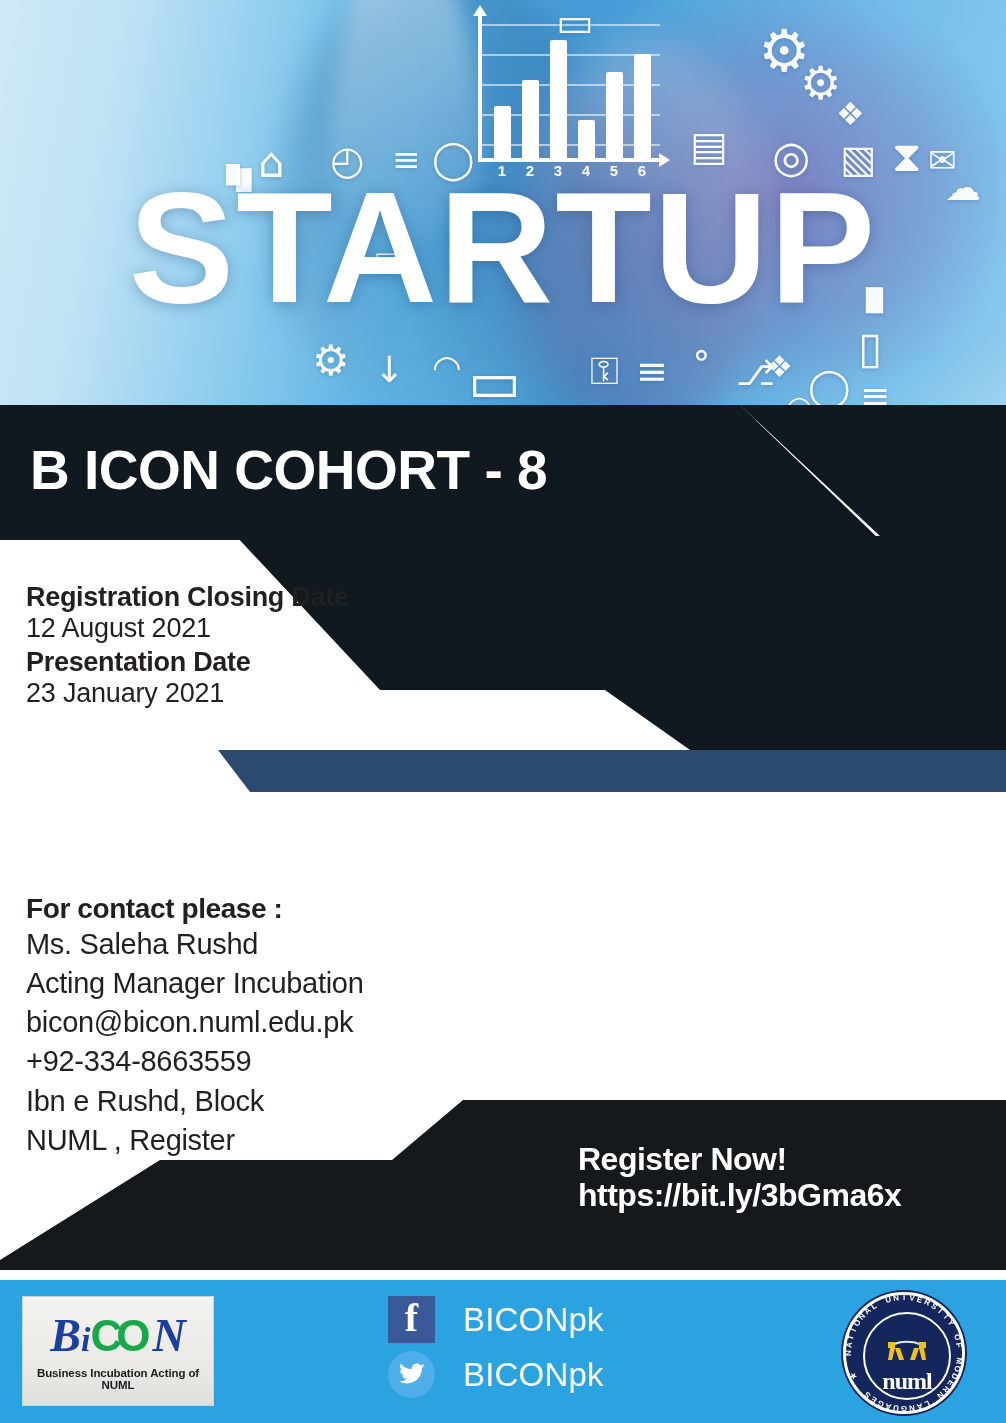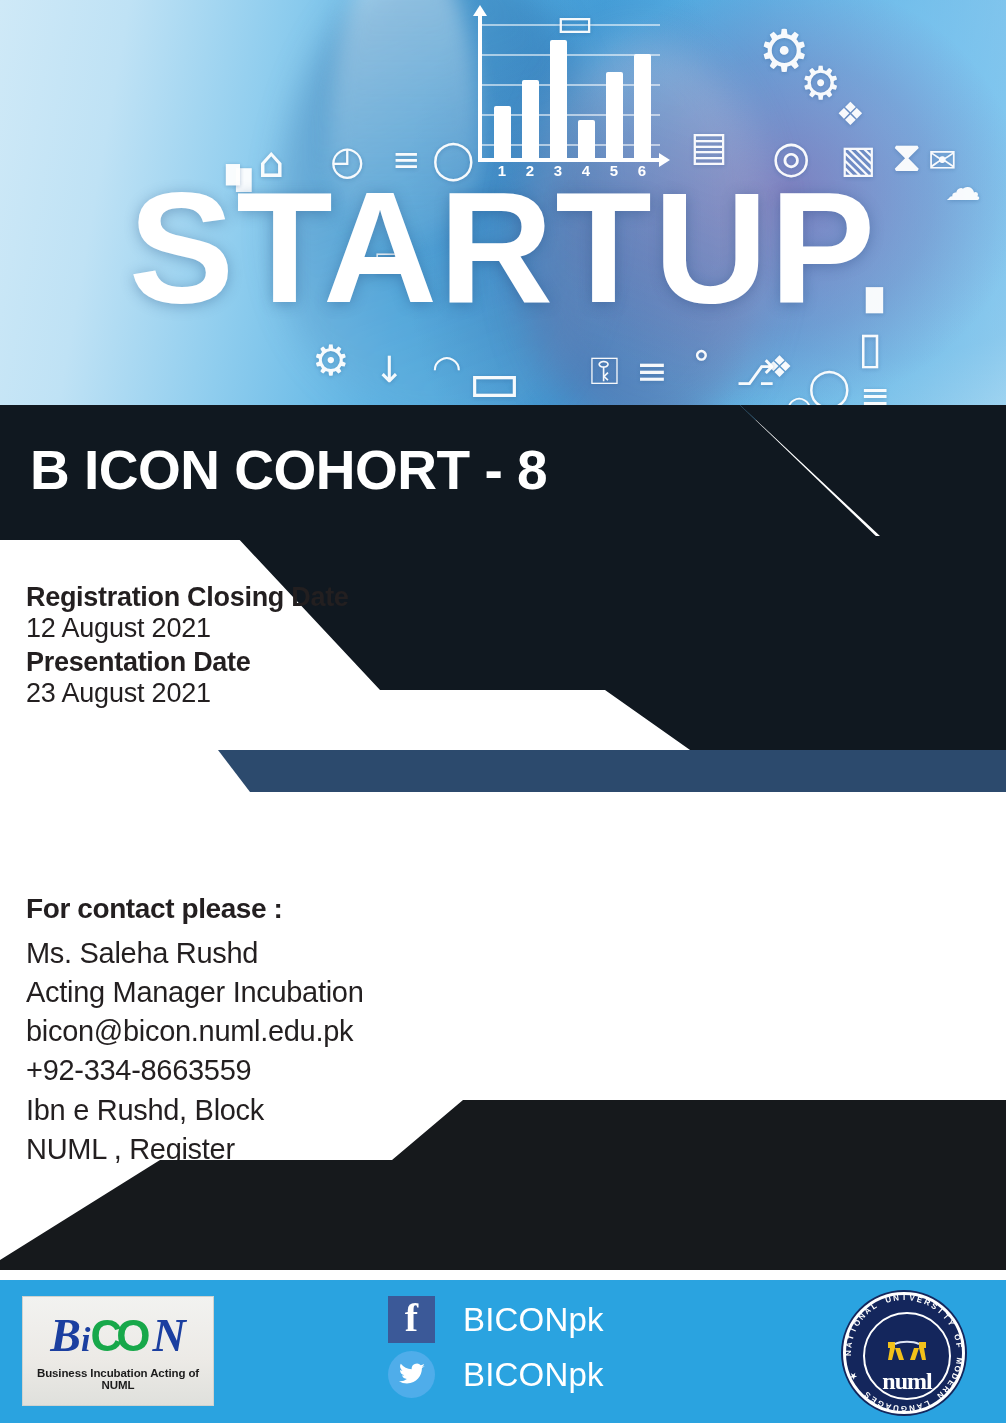--- a/index.html
+++ b/index.html
@@ -128,21 +128,20 @@
     font-family:"Liberation Sans", sans-serif;
     font-weight:normal; font-size:27px; color:#231f20; letter-spacing:-.2px;
     margin-bottom:3px;
   }
 
   
   .contact{ position:absolute; left:26px; top:893px; width:520px; }
   .c-head{
     font-family:"Liberation Sans", sans-serif;
     font-weight:bold; font-size:28px; color:#231f20; letter-spacing:-.4px;
-    margin-bottom:9px;
   }
   .c-line{
     font-family:"Liberation Sans", sans-serif;
     font-size:29px; color:#231f20; letter-spacing:-.3px; line-height:1.35;
   }
 
   
   .register-black{
     position:absolute; left:0; top:1100px; width:1006px; height:170px;
     background:#16191c;
@@ -315,34 +314,38 @@
   <div class="title-band"></div>
   <div class="dates-black"></div>
   <div class="blue-accent"></div>
 
   <div class="title-text">B ICON COHORT - 8</div>
 
   <div class="dates">
     <div class="d-head">Registration Closing Date</div>
     <div class="d-val">12 August 2021</div>
     <div class="d-head">Presentation Date</div>
-    <div class="d-val">23 August 2021</div>
+    <div class="d-val">23 January 2021</div>
   </div>
 
   <div class="contact">
     <div class="c-head">For contact please :</div>
     <div class="c-line">Ms. Saleha Rushd</div>
     <div class="c-line">Acting Manager Incubation</div>
     <div class="c-line">bicon@bicon.numl.edu.pk</div>
     <div class="c-line">+92-334-8663559</div>
     <div class="c-line">Ibn e Rushd, Block</div>
     <div class="c-line">NUML , Register</div>
   </div>
 
   <div class="register-black"></div>
+  <div class="register-text">
+    <div class="reg-now">Register Now!</div>
+    <div class="reg-url">https://bit.ly/3bGma6x</div>
+  </div>
 
   <div class="footer"></div>
 
   <div class="bicon-logo">
     <div class="bicon-mark"><span class="bicon-b">B</span><span class="bicon-i">i</span><span class="bicon-co">CO</span><span class="bicon-n">N</span></div>
     <div class="bicon-caption">Business Incubation Acting of NUML</div>
   </div>
 
   <div class="social">
     <div class="soc-row">

